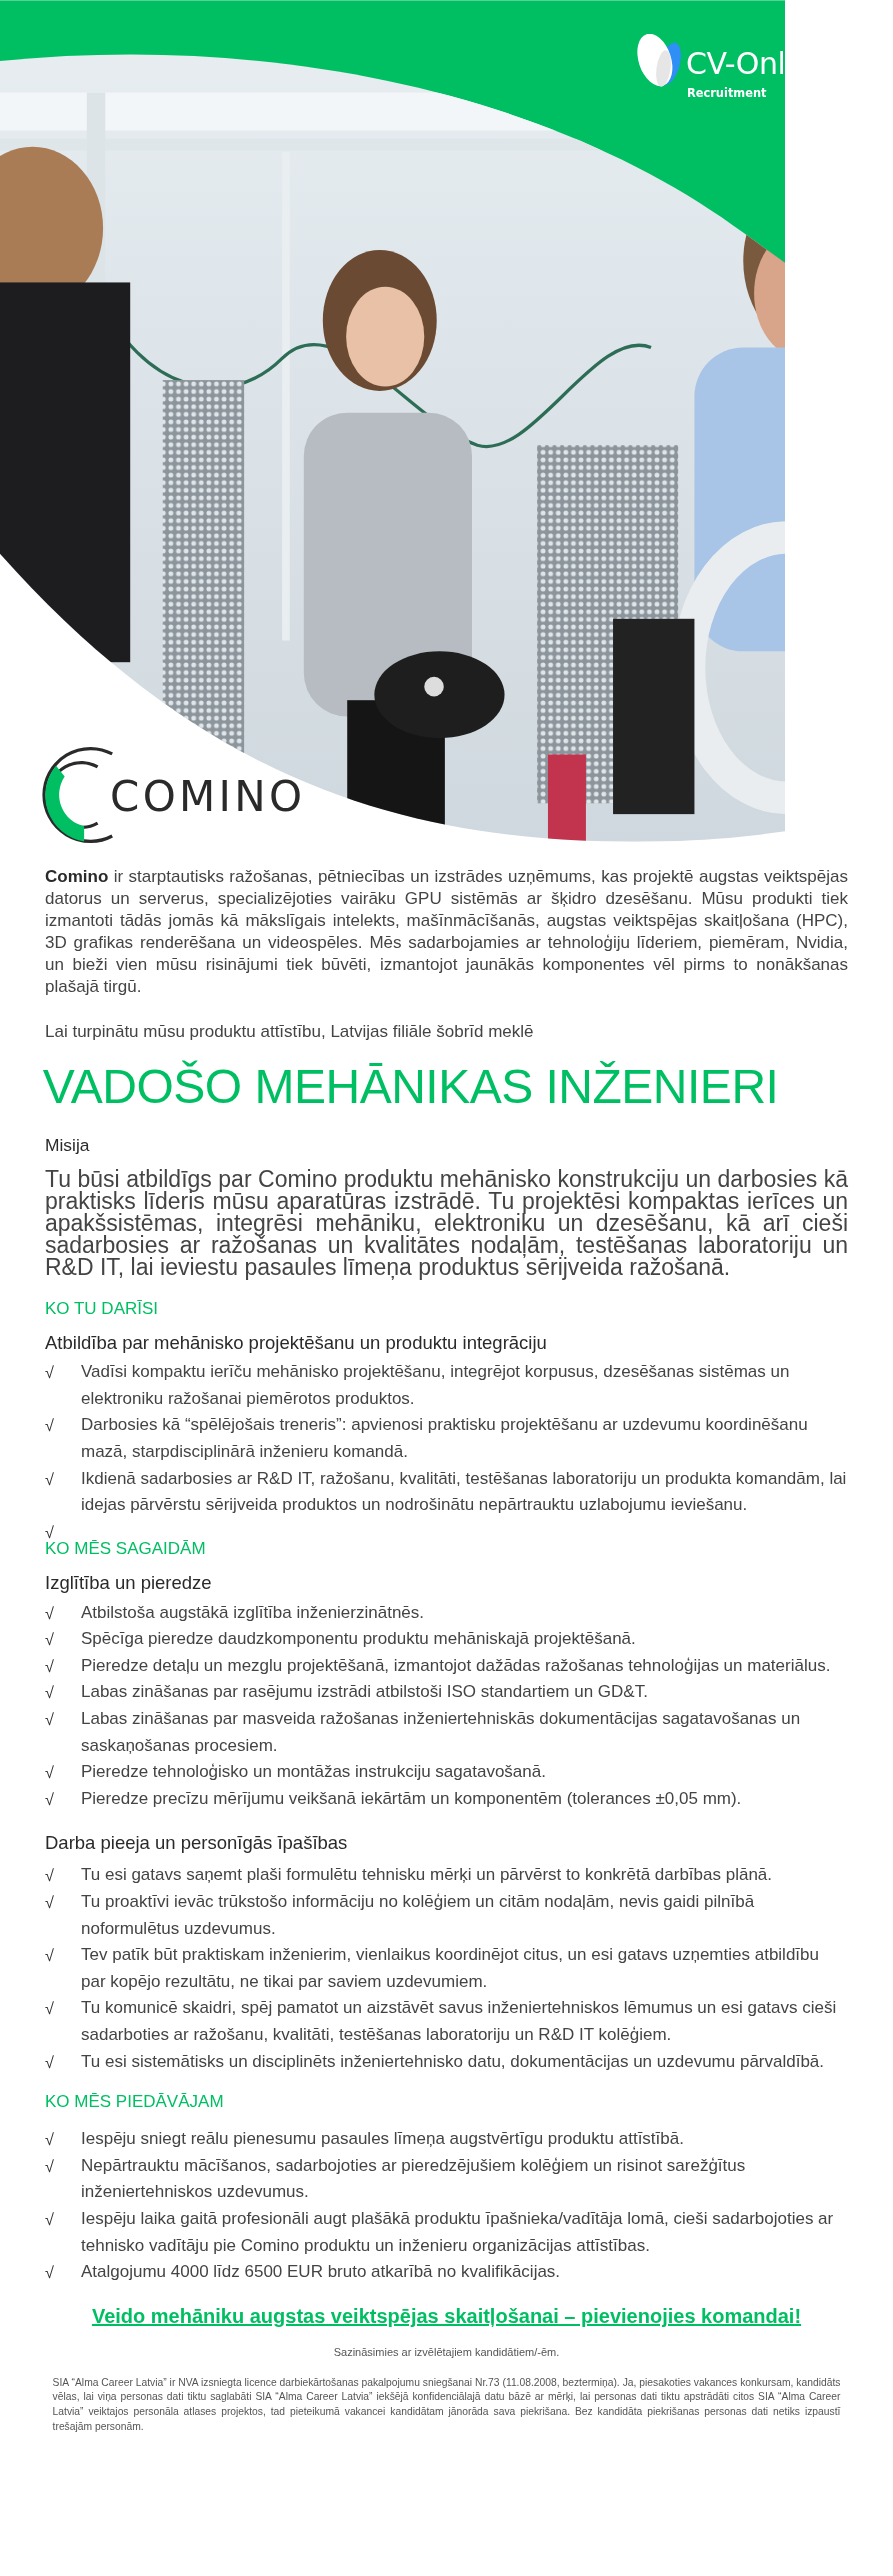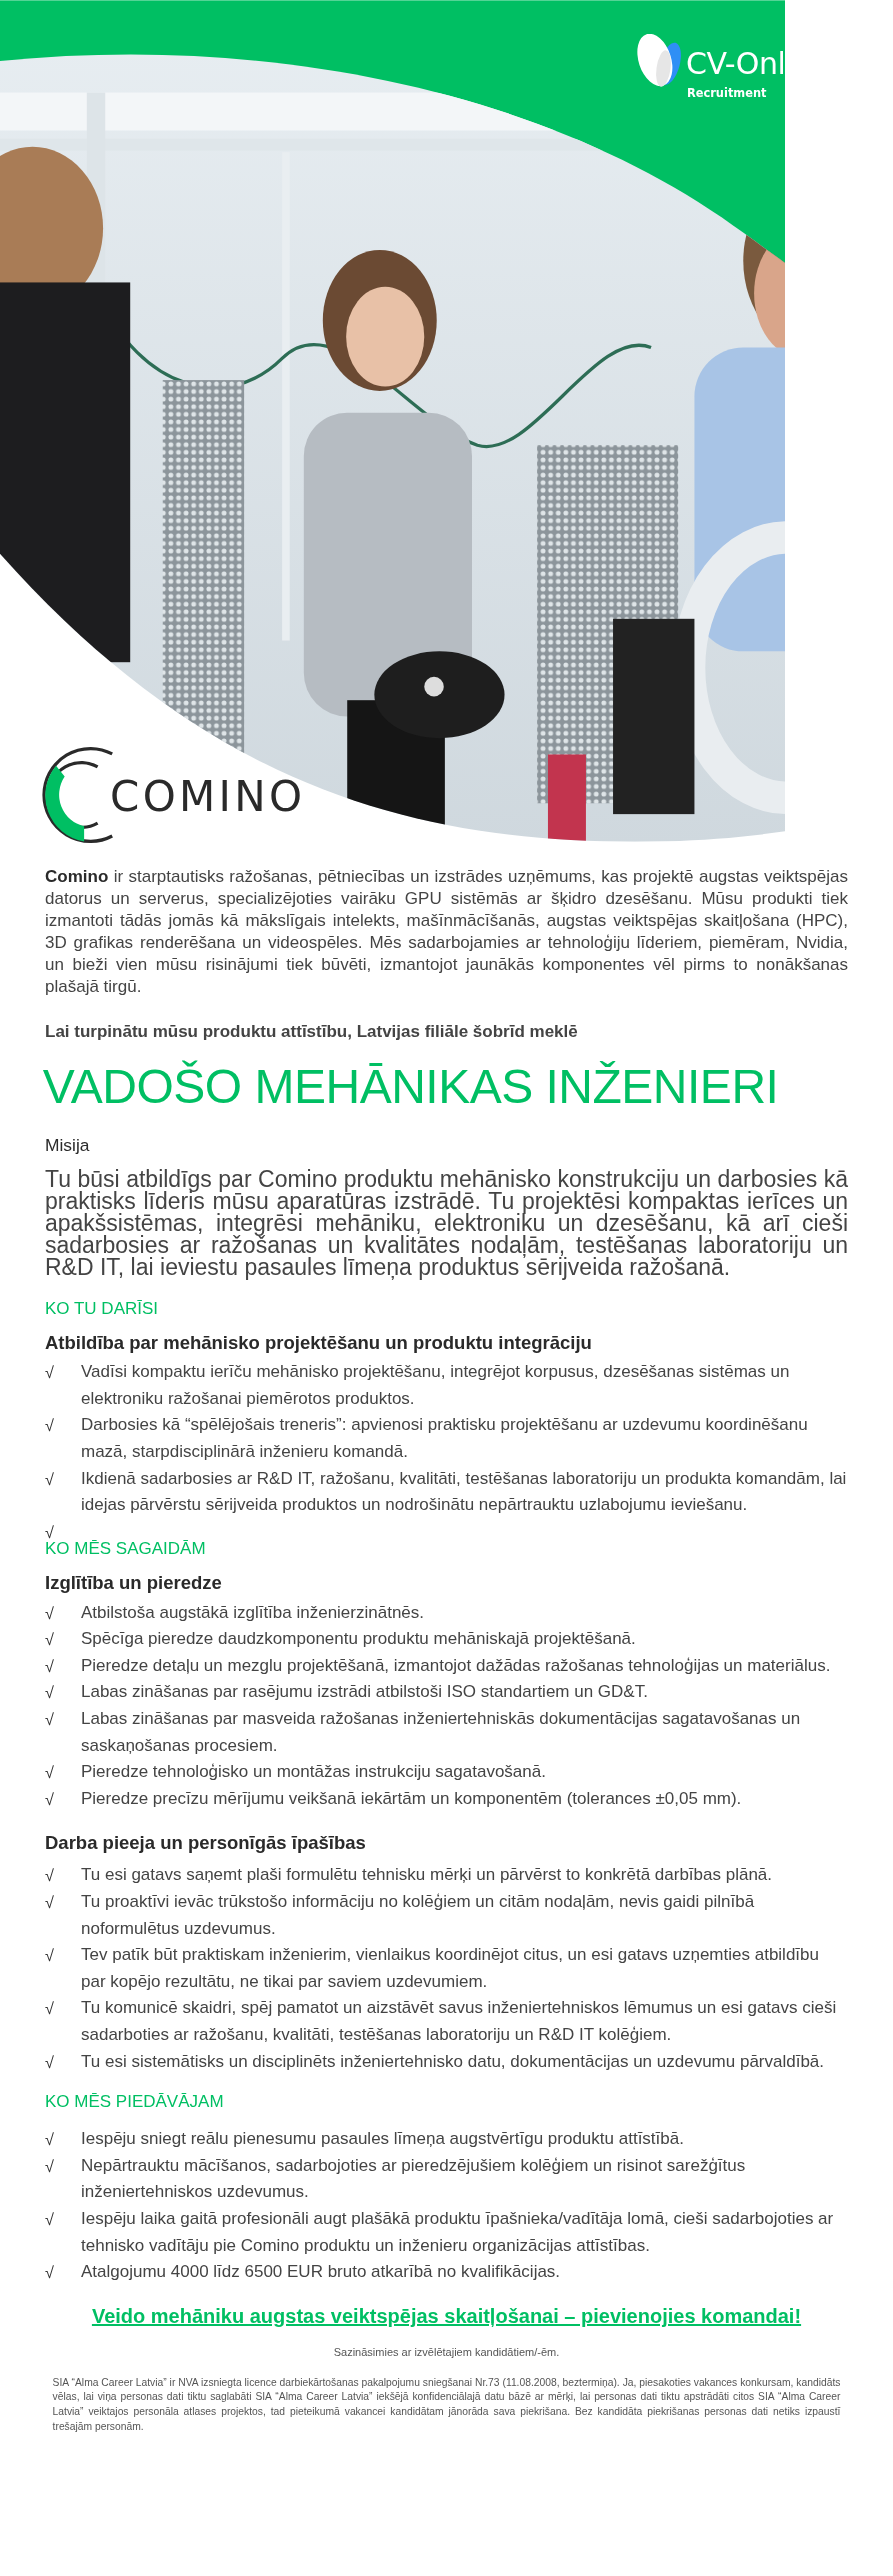--- a/index.html
+++ b/index.html
@@ -14,26 +14,26 @@
   .cv-logo .sub { position: absolute; left: 55px; top: 52px; font-family: "DejaVu Sans", sans-serif; font-size: 11.4px; color: #ffffff; font-weight: bold; white-space: nowrap; }
 
   .comino-logo { position: absolute; left: 42px; top: 744px; width: 239px; height: 103px; }
   .comino-logo svg { position: absolute; left: 0; top: 0; }
   .comino-logo .word { position: absolute; left: 68px; top: 28px; font-family: "DejaVu Sans", sans-serif; font-size: 42px; font-weight: normal; color: #2a2a2a; letter-spacing: 3.3px; }
 
   
   .content { position: absolute; left: 45px; top: 858px; width: 803px; }
   .intro { font-size: 17px; line-height: 22px; text-align: justify; margin: 8.1px 0 0 0; color: #444; }
   .intro b { color: #2a2a2a; }
-  .lead { font-size: 17px; line-height: 22px; margin: 23px 0 0 0; color: #444; font-weight: bold; }
+  .lead { font-size: 17px; line-height: 22px; margin: 23px 0 0 0; color: #444; }
   .job-title { font-family: "Liberation Sans", sans-serif; font-size: 48px; font-weight: normal; color: #00bf63; margin: 14px 0 8px -2.2px; line-height: 60px; letter-spacing: -0.5px; white-space: nowrap; }
   .mission-h { font-size: 17.4px; color: #2a2a2a; margin: 17.4px 0 0 0; line-height: 22px; }
   .mission-p { font-size: 23px; line-height: 22px; text-align: justify; margin: 12px 0 0 0; color: #444; }
   .section-h { font-size: 17px; color: #00bf63; margin: 19.5px 0 0 0; line-height: 22px; text-transform: uppercase; }
-  .sub-h { font-size: 18.5px; color: #2a2a2a; margin: 11px 0 0 0; line-height: 24px; font-weight: bold; }
+  .sub-h { font-size: 18.5px; color: #2a2a2a; margin: 11px 0 0 0; line-height: 24px; }
   ul.checks { list-style: none; margin: 4.3px 0 0 0; padding: 0; }
   ul.checks li { position: relative; padding-left: 36px; font-size: 17px; line-height: 26.6px; color: #444; }
   ul.checks li .chk { position: absolute; left: 0; top: 0; font-size: 16.3px; color: #333; }
   .cta { text-align: center; font-size: 20px; font-weight: bold; color: #00bf63; margin: 17.4px 0 0 0; line-height: 26px; text-decoration: underline; }
   .contact { text-align: center; font-size: 11px; color: #555; margin: 16.3px 0 0 0; line-height: 14px; }
   .legal { font-size: 10.3px; line-height: 14.7px; color: #555; text-align: justify; margin: 16.3px 0 0 0; padding: 0 7.6px; }
 </style>
 </head>
 <body>
 

